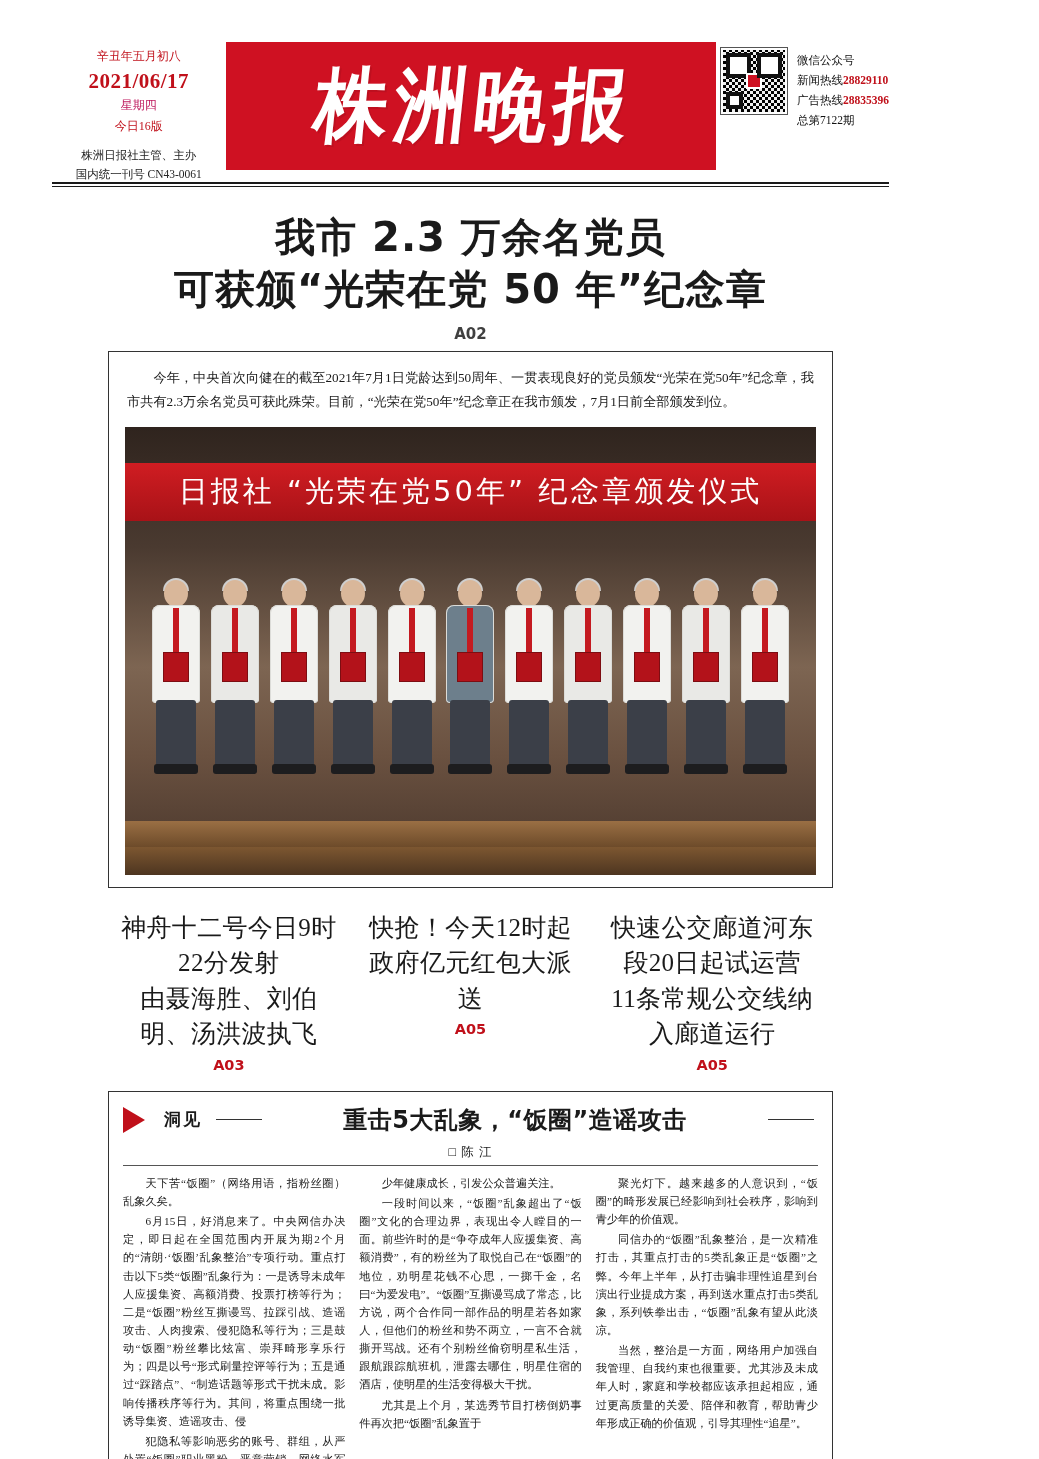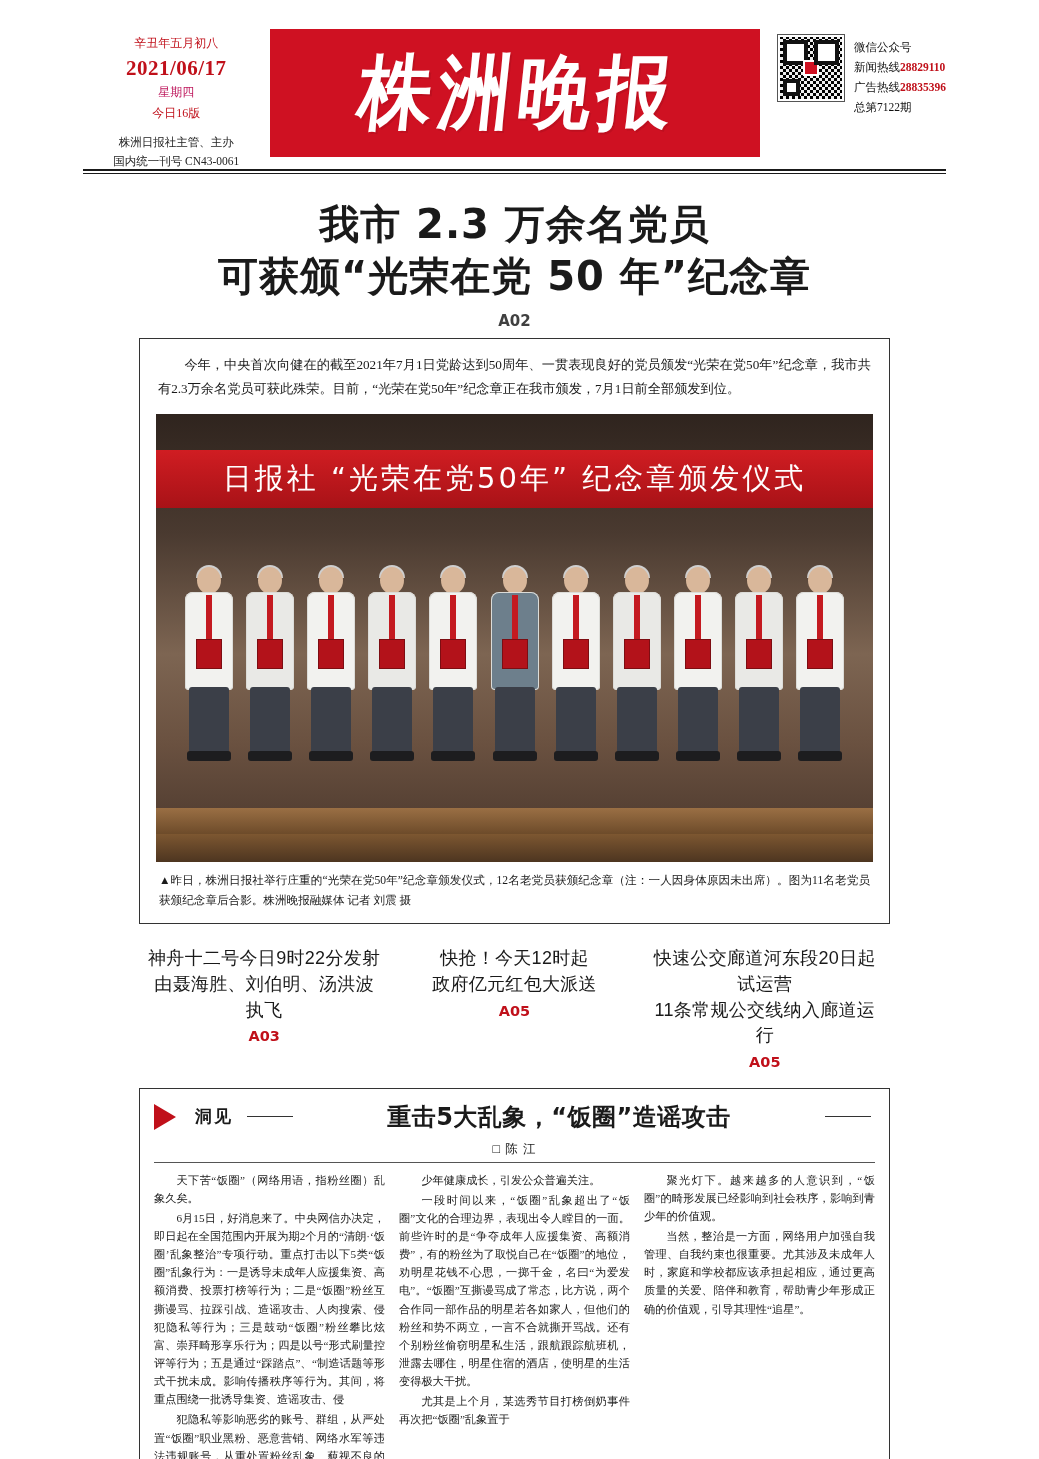--- a/index.html
+++ b/index.html
@@ -5,21 +5,21 @@
   * { box-sizing: border-box; }
   html, body { margin: 0; padding: 0; }
   body {
     width: 1039px;
     height: 1459px;
     background: #ffffff;
     font-family: "Liberation Serif", "DejaVu Serif", serif;
     color: #1a1a1a;
     overflow: hidden;
   }
-  .page { position: relative; width: 941px; height: 1459px; padding: 3px; margin-left: 44px; }
+  .page { position: relative; width: 941px; height: 1459px; padding: 16px; }
 
   
   .masthead {
     display: flex;
     align-items: flex-start;
     padding: 26px 36px 0 36px;
     height: 160px;
   }
   .mh-left {
     width: 215px;
@@ -188,23 +188,23 @@
   }
 
   
   .teasers {
     display: flex;
     margin: 22px 92px 0;
     gap: 0;
   }
   .teaser { flex: 1; text-align: center; padding: 0 8px; }
   .teaser .t-line {
-    font-size: 18px;
+    font-size: 25px;
     line-height: 1.42;
-    font-family: Liberation Sans, sans-serif;
+    font-family: Liberation Serif, serif;
     letter-spacing: 0.3px;
   }
   .teaser .t-ref { color: #c0101a; font-weight: bold; font-size: 14.5px; margin-top: 5px; font-family: "DejaVu Sans","Liberation Sans",sans-serif; }
 
   
   .article {
     margin: 18px 92px 0;
     border: 1px solid #333;
     padding: 12px 14px 10px;
   }
@@ -394,21 +394,20 @@
             <div class="head"></div>
             <div class="body"></div>
             <div class="sash"></div>
             <div class="book"></div>
             <div class="legs"></div>
             <div class="shoes"></div>
           </div>
       </div>
     </div>
 
-    <p class="caption">▲昨日，株洲日报社举行庄重的“光荣在党50年”纪念章颁发仪式，12名老党员获颁纪念章（注：一人因身体原因未出席）。图为11名老党员获颁纪念章后合影。株洲晚报融媒体 记者 刘震 摄</p>
   </div>
 
   <div class="teasers">
     <div class="teaser">
       <div class="t-line">神舟十二号今日9时22分发射</div>
       <div class="t-line">由聂海胜、刘伯明、汤洪波执飞</div>
       <div class="t-ref">A03</div>
     </div>
     <div class="teaser">
       <div class="t-line">快抢！今天12时起</div>
@@ -443,19 +442,20 @@
         <p>消息一出，网络一片叫好，“干得漂亮，大快人心！”网友们纷纷留言，评论区一片热闹。</p>
 
       </div>
       <div class="col">
         <p>少年健康成长，引发公众普遍关注。</p>
         <p>一段时间以来，“饭圈”乱象超出了“饭圈”文化的合理边界，表现出令人瞠目的一面。前些许时的是“争夺成年人应援集资、高额消费”，有的粉丝为了取悦自己在“饭圈”的地位，劝明星花钱不心思，一掷千金，名曰“为爱发电”。“饭圈”互撕谩骂成了常态，比方说，两个合作同一部作品的明星若各如家人，但他们的粉丝和势不两立，一言不合就撕开骂战。还有个别粉丝偷窃明星私生活，跟航跟踪航班机，泄露去哪住，明星住宿的酒店，使明星的生活变得极大干扰。</p>
         <p>尤其是上个月，某选秀节目打榜倒奶事件再次把“饭圈”乱象置于</p>
       </div>
       <div class="col">
         <p>聚光灯下。越来越多的人意识到，“饭圈”的畸形发展已经影响到社会秩序，影响到青少年的价值观。</p>
+        <p>同信办的“饭圈”乱象整治，是一次精准打击，其重点打击的5类乱象正是“饭圈”之弊。今年上半年，从打击骗非理性追星到台演出行业提成方案，再到送水重点打击5类乱象，系列铁拳出击，“饭圈”乱象有望从此淡凉。</p>
         <p>当然，整治是一方面，网络用户加强自我管理、自我约束也很重要。尤其涉及未成年人时，家庭和学校都应该承担起相应，通过更高质量的关爱、陪伴和教育，帮助青少年形成正确的价值观，引导其理性“追星”。</p>
       </div>
     </div>
 
   </div>
 
 </div>
 
 </body></html>

